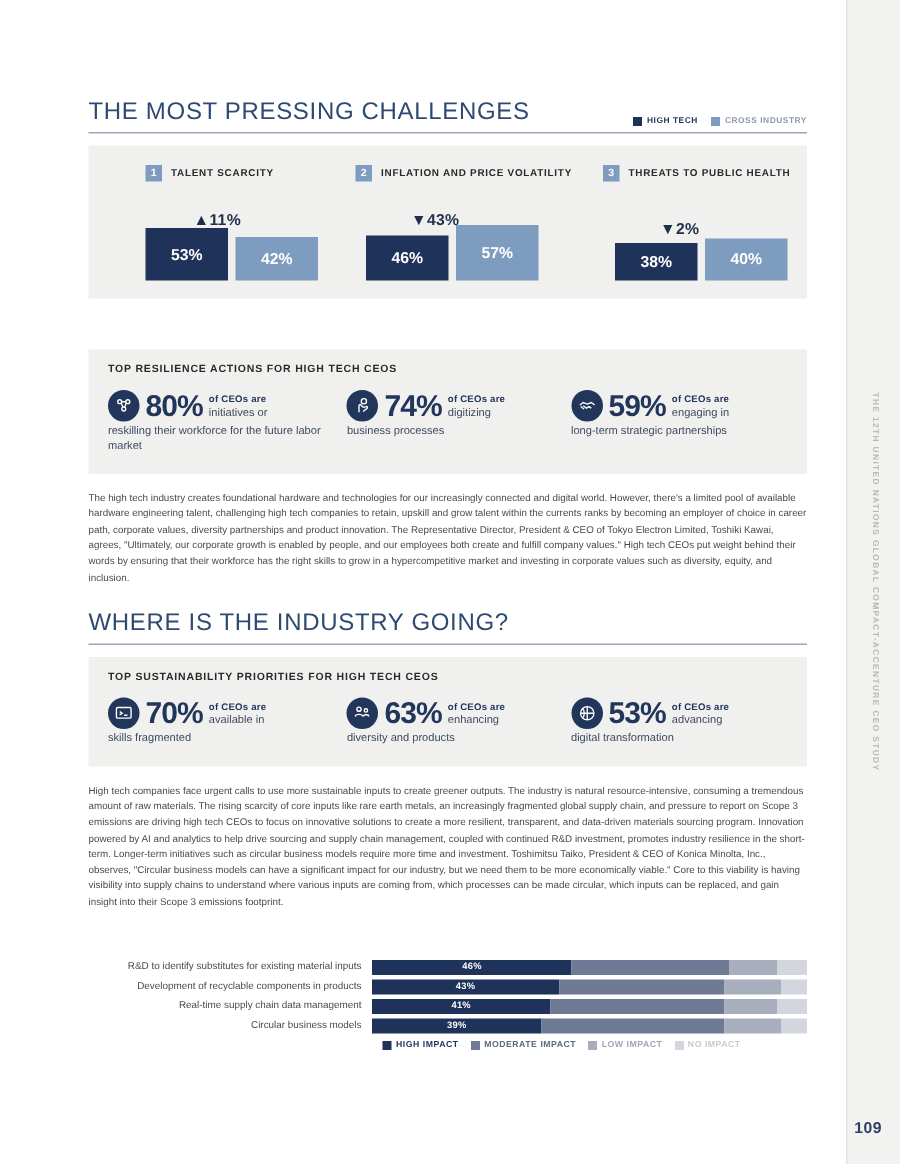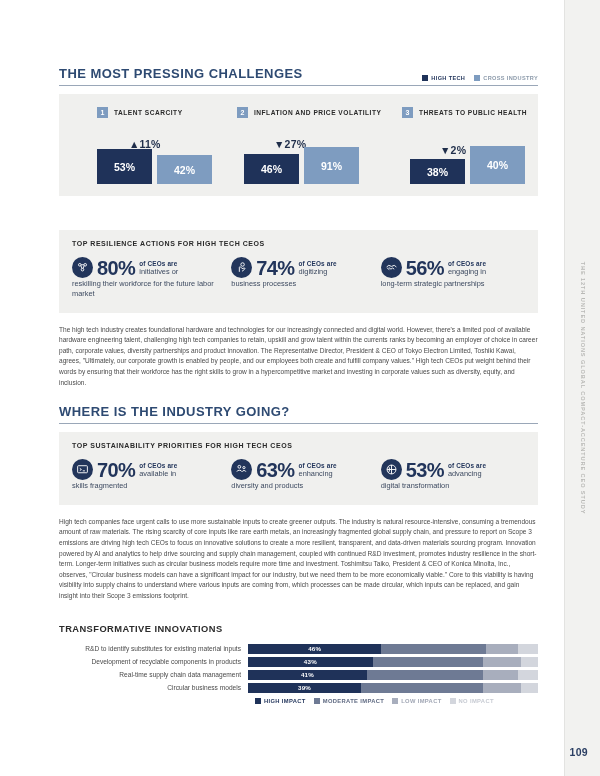--- a/index.html
+++ b/index.html
@@ -44,22 +44,22 @@
 
   
   .content {
     position: absolute;
     left: 59px; top: 0;
     width: 479px;
   }
 
   
   .section-title {
-    font-size: 13px;
-    font-weight: bold;
+    font-size: 16px;
+    font-weight: normal;
     color: #2e4a72;
     letter-spacing: .45px;
     padding-bottom: 4px;
   }
   .section-head {
     display: flex;
     align-items: flex-end;
     justify-content: space-between;
     border-bottom: 1.2px solid #9aa7b8;
   }
@@ -193,36 +193,36 @@
           <div class="bar ht" style="width:55px;height:35px">53%</div>
           <div class="bar ci" style="width:55px;height:29px">42%</div>
         </div>
       </div>
 
       <div class="chal-col" style="left:178px;width:165px">
         <div class="chal-head">
           <span class="num-badge">2</span>
           <span class="chal-name">INFLATION AND PRICE VOLATILITY</span>
         </div>
-        <div class="delta" style="left:37px;top:44px">▼27%</div>
+        <div class="delta" style="left:37px;top:44px">▼43%</div>
         <div class="bars" style="left:7px">
           <div class="bar ht" style="width:55px;height:30px">46%</div>
-          <div class="bar ci" style="width:55px;height:37px">91%</div>
+          <div class="bar ci" style="width:55px;height:37px">57%</div>
         </div>
       </div>
 
       <div class="chal-col" style="left:343px;width:140px">
         <div class="chal-head">
           <span class="num-badge">3</span>
           <span class="chal-name">THREATS TO PUBLIC HEALTH</span>
         </div>
         <div class="delta" style="left:38px;top:50px">▼2%</div>
         <div class="bars" style="left:8px">
           <div class="bar ht" style="width:55px;height:25px">38%</div>
-          <div class="bar ci" style="width:55px;height:38px">40%</div>
+          <div class="bar ci" style="width:55px;height:28px">40%</div>
         </div>
       </div>
     </div>
 
     <div style="height:26px"></div>
 
     <div class="panel stat-panel">
       <div class="stat-panel-title">TOP RESILIENCE ACTIONS FOR HIGH TECH CEOS</div>
       <div class="stats-row">
 
@@ -265,21 +265,21 @@
 
         <div class="stat" style="width:145px">
           <div class="stat-top">
             <span class="icon-circle">
               <svg width="13" height="13" viewBox="0 0 24 24" fill="none" stroke="#ffffff" stroke-width="1.7">
                 <path d="M3 11 L7 8 L12 10 L17 8 L21 11"></path>
                 <path d="M7 12 L11 15 L14 13 L17 15"></path>
                 <path d="M4 13 L8 16"></path>
               </svg>
             </span>
-            <span class="stat-pct">56%</span>
+            <span class="stat-pct">59%</span>
             <span class="stat-side">
               <span class="l1" style="display:block">of CEOs are</span>
               <span class="l2" style="display:block">engaging in</span>
             </span>
           </div>
           <div class="stat-rest">long-term strategic partnerships</div>
         </div>
 
       </div>
     </div>
@@ -349,21 +349,20 @@
           </div>
           <div class="stat-rest">digital transformation</div>
         </div>
 
       </div>
     </div>
 
     <div class="body-text">High tech companies face urgent calls to use more sustainable inputs to create greener outputs. The industry is natural resource-intensive, consuming a tremendous amount of raw materials. The rising scarcity of core inputs like rare earth metals, an increasingly fragmented global supply chain, and pressure to report on Scope 3 emissions are driving high tech CEOs to focus on innovative solutions to create a more resilient, transparent, and data-driven materials sourcing program. Innovation powered by AI and analytics to help drive sourcing and supply chain management, coupled with continued R&amp;D investment, promotes industry resilience in the short-term. Longer-term initiatives such as circular business models require more time and investment. Toshimitsu Taiko, President &amp; CEO of Konica Minolta, Inc., observes, "Circular business models can have a significant impact for our industry, but we need them to be more economically viable." Core to this viability is having visibility into supply chains to understand where various inputs are coming from, which processes can be made circular, which inputs can be replaced, and gain insight into their Scope 3 emissions footprint.</div>
 
     <div style="height:22px"></div>
-    <div class="ti-title">TRANSFORMATIVE INNOVATIONS</div>
 
     <div class="ti-chart">
 
       <div class="ti-row">
         <div class="ti-label">R&amp;D to identify substitutes for existing material inputs</div>
         <div class="ti-bar">
           <div class="seg" style="background:#1f3259;width:46%">
             <span class="seg-label">46%</span>
           </div>
           <div class="seg" style="background:#6e7a94;width:36%"></div>

